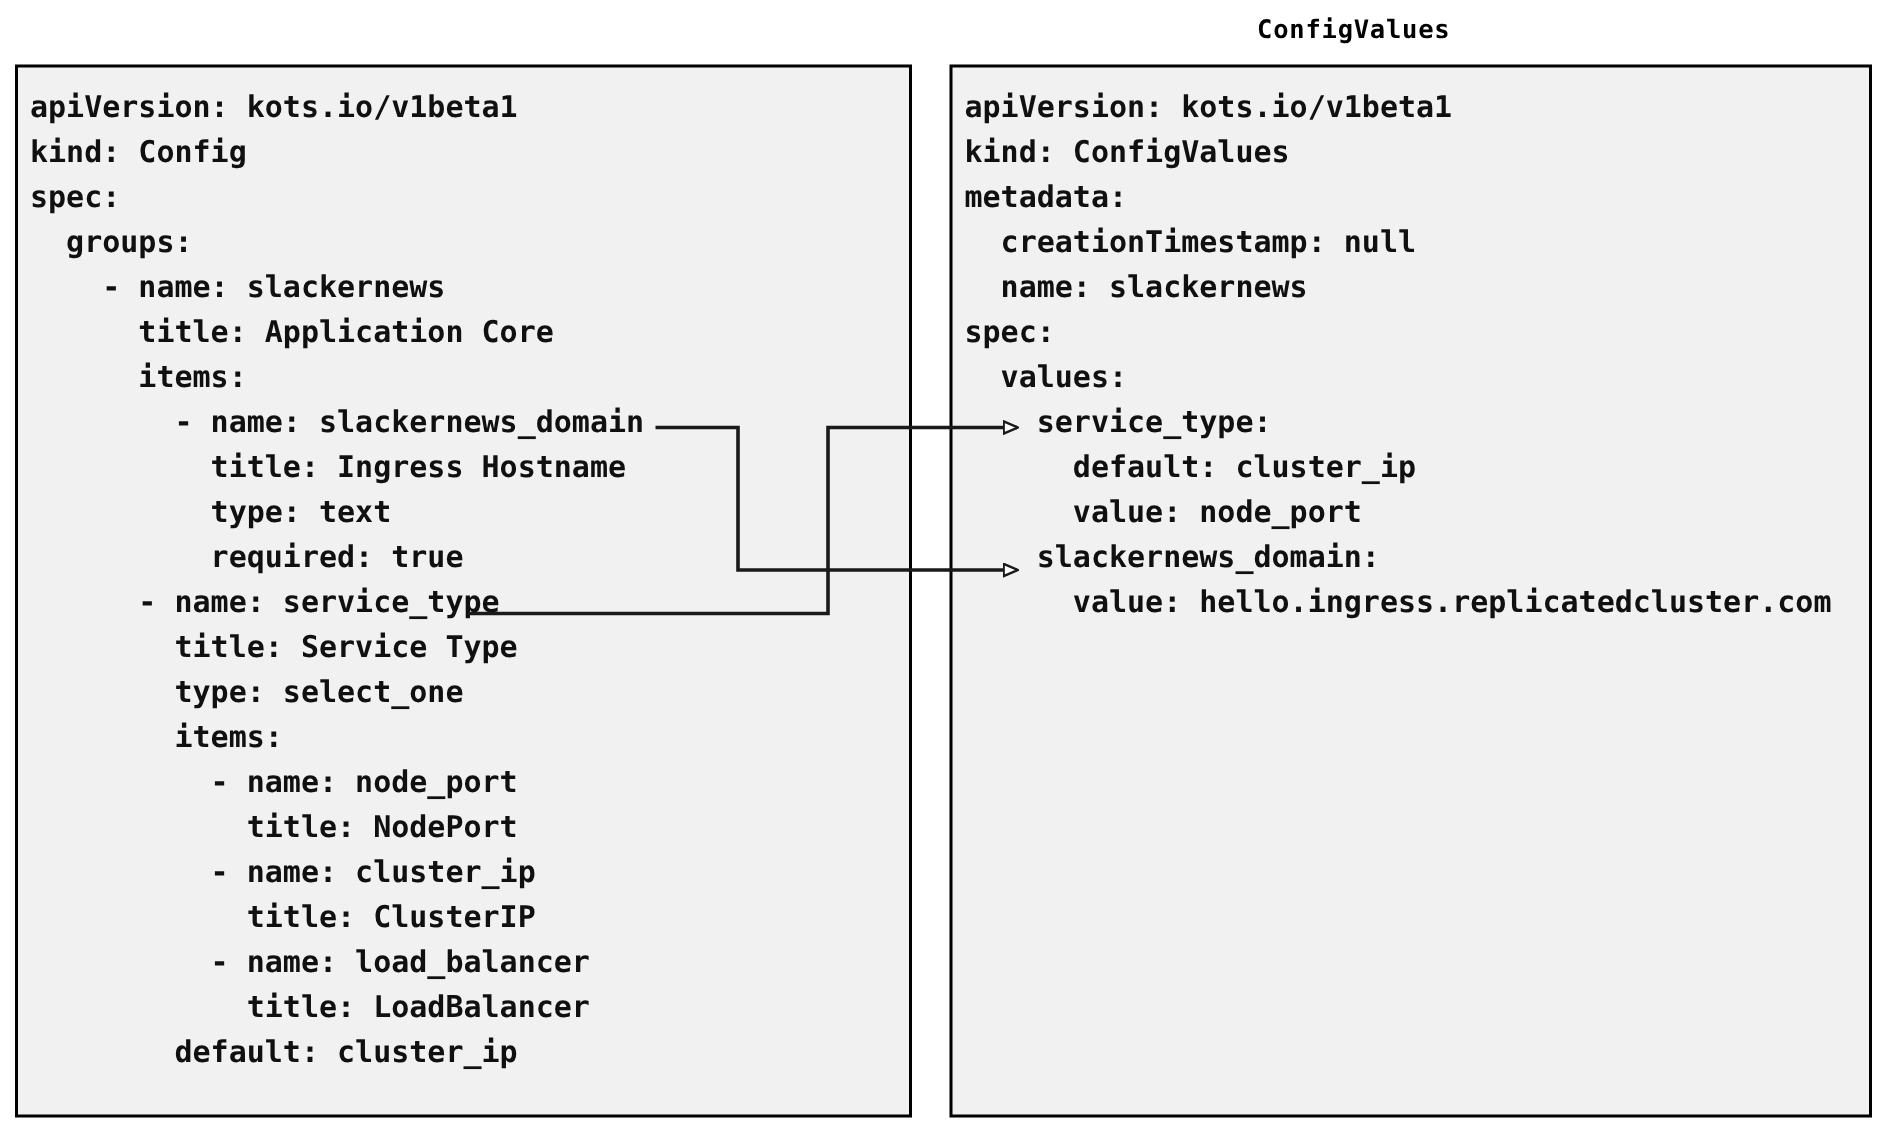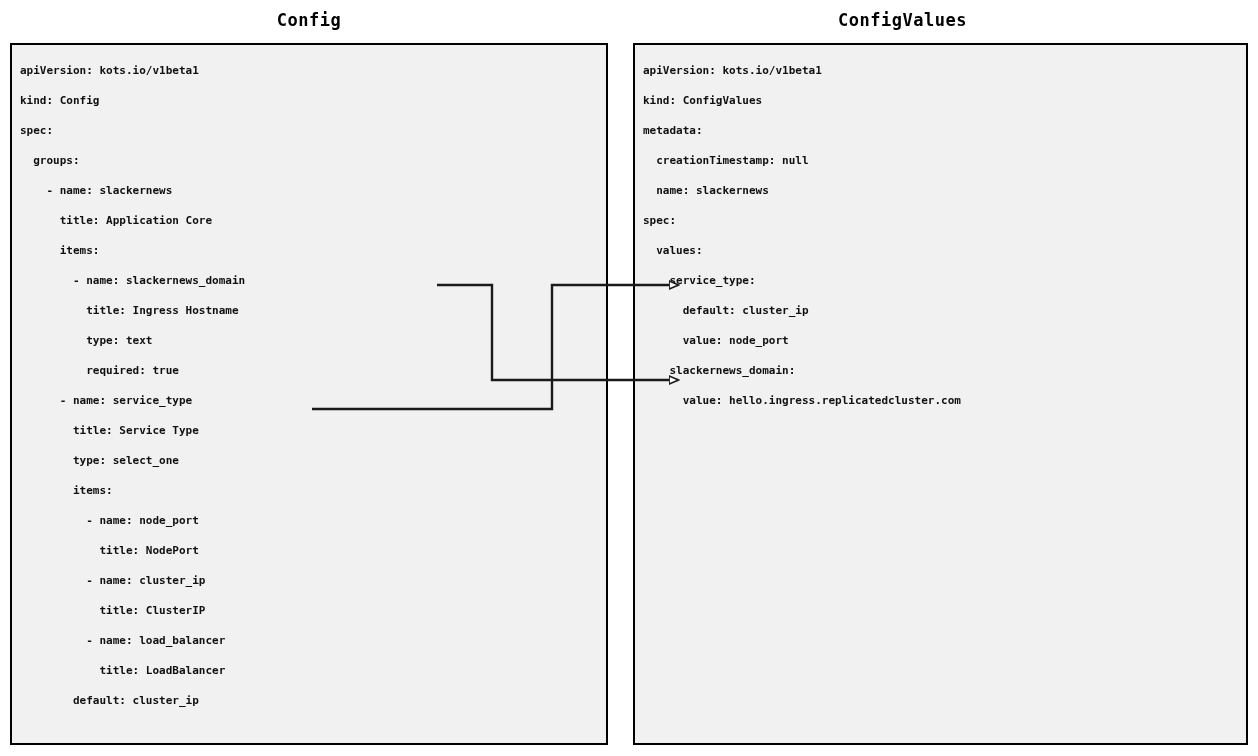--- a/index.html
+++ b/index.html
@@ -56,21 +56,21 @@
     width: 615px;
     height: 702px;
   }
   .yaml-body {
     position: absolute;
     left: 0;
     top: 0;
     padding: 11px 0 0 8px;
     font-family: "DejaVu Sans Mono", monospace;
     font-weight: bold;
-    font-size: 11px;
+    font-size: 20px;
     line-height: 30px;
     color: #101010;
     white-space: pre;
     letter-spacing: 0px;
   }
   .yaml-line {
     height: 30px;
     white-space: pre;
   }
   #arrow-layer {
@@ -80,21 +80,20 @@
     width: 1258px;
     height: 756px;
     pointer-events: none;
   }
 </style>
 </head>
 <body>
 
 <div id="stage">
 
-  <div class="panel-title" id="title-config">Config</div>
 
   <div class="panel-title" id="title-configvalues">ConfigValues</div>
 
   <div class="yaml-panel" id="panel-config">
     <div class="yaml-body" id="body-config"><div class="yaml-line">apiVersion: kots.io/v1beta1</div><div class="yaml-line">kind: Config</div><div class="yaml-line">spec:</div><div class="yaml-line">  groups:</div><div class="yaml-line">    - name: slackernews</div><div class="yaml-line">      title: Application Core</div><div class="yaml-line">      items:</div><div class="yaml-line">        - name: slackernews_domain</div><div class="yaml-line">          title: Ingress Hostname</div><div class="yaml-line">          type: text</div><div class="yaml-line">          required: true</div><div class="yaml-line">      - name: service_type</div><div class="yaml-line">        title: Service Type</div><div class="yaml-line">        type: select_one</div><div class="yaml-line">        items:</div><div class="yaml-line">          - name: node_port</div><div class="yaml-line">            title: NodePort</div><div class="yaml-line">          - name: cluster_ip</div><div class="yaml-line">            title: ClusterIP</div><div class="yaml-line">          - name: load_balancer</div><div class="yaml-line">            title: LoadBalancer</div><div class="yaml-line">        default: cluster_ip</div></div>
   </div>
 
   <div class="yaml-panel" id="panel-configvalues">
     <div class="yaml-body" id="body-configvalues"><div class="yaml-line">apiVersion: kots.io/v1beta1</div><div class="yaml-line">kind: ConfigValues</div><div class="yaml-line">metadata:</div><div class="yaml-line">  creationTimestamp: null</div><div class="yaml-line">  name: slackernews</div><div class="yaml-line">spec:</div><div class="yaml-line">  values:</div><div class="yaml-line">    service_type:</div><div class="yaml-line">      default: cluster_ip</div><div class="yaml-line">      value: node_port</div><div class="yaml-line">    slackernews_domain:</div><div class="yaml-line">      value: hello.ingress.replicatedcluster.com</div></div>
   </div>

